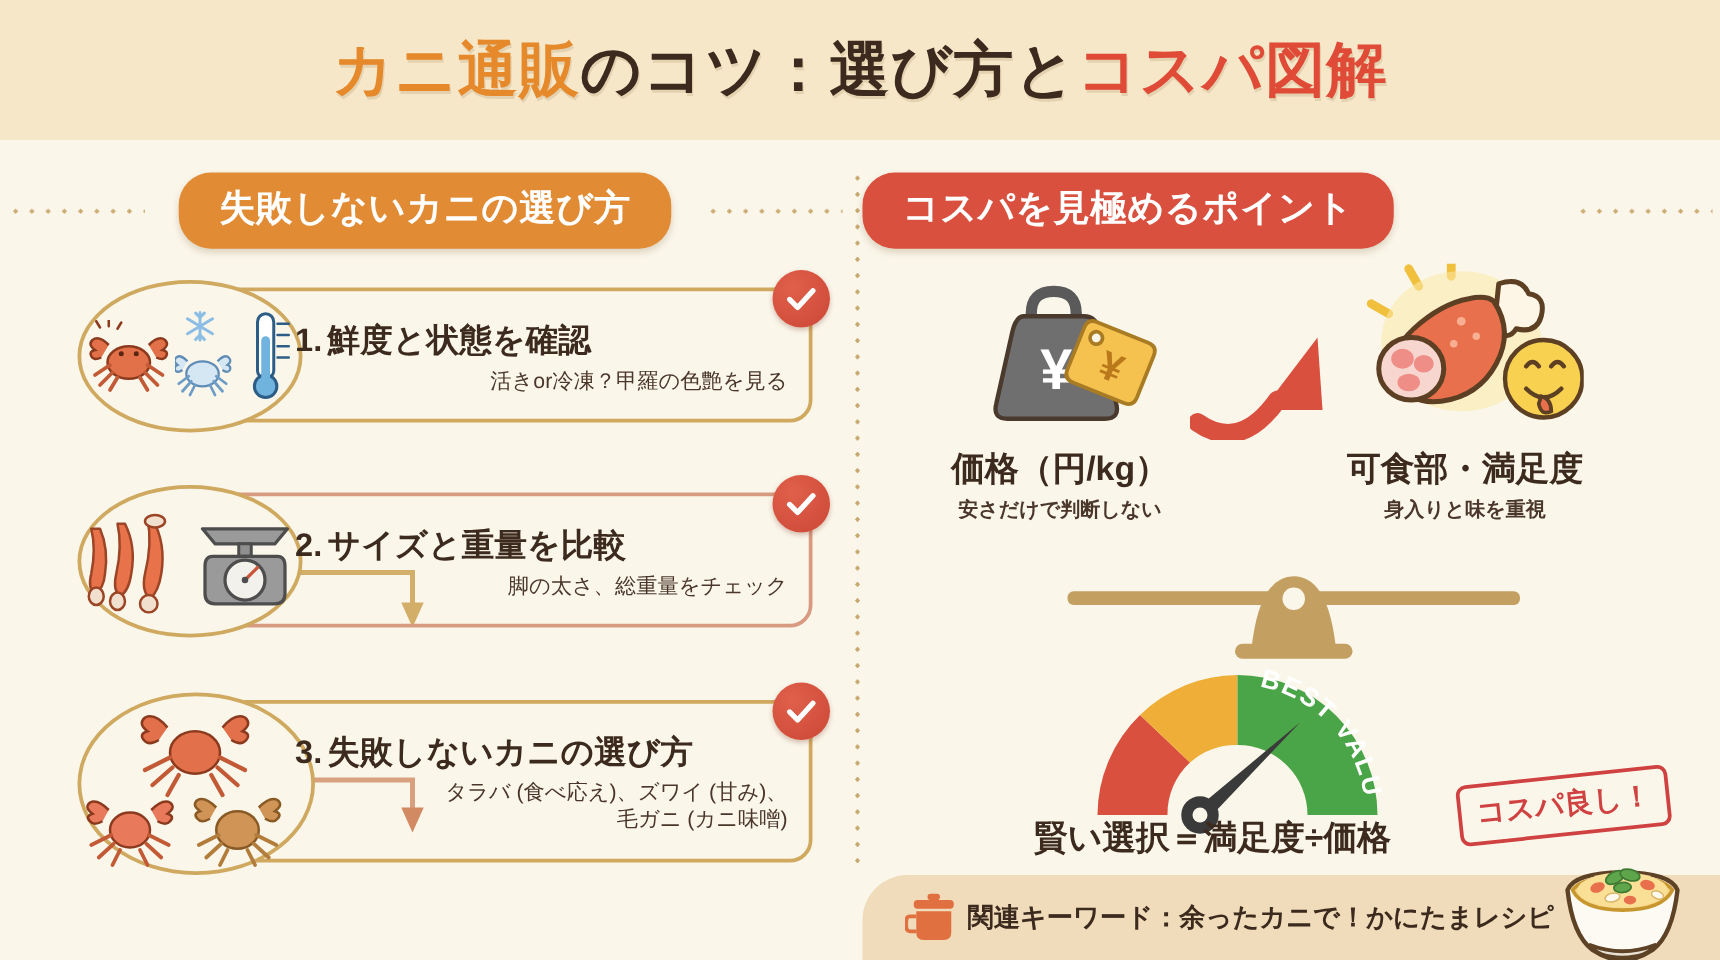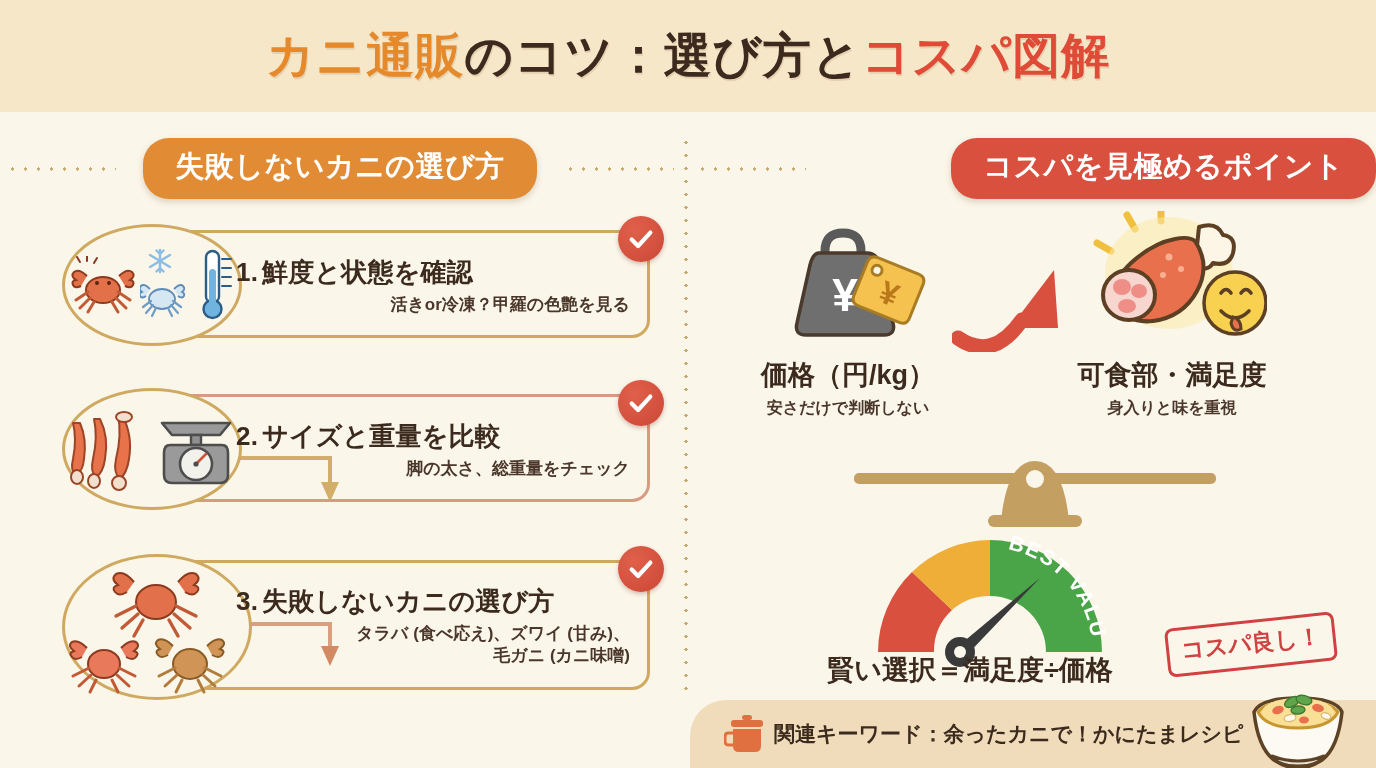--- a/index.html
+++ b/index.html
@@ -34,21 +34,21 @@
 
   .divider {
     position: absolute; left: 684px; top: 136px; width: 4px; height: 560px;
     background-image: radial-gradient(circle, #c8a871 0 1.6px, transparent 1.8px);
     background-size: 4px 13px; background-repeat: repeat-y;
   }
 
   
   .sec-head { position: absolute; top: 30px; height: 52px; display: flex; align-items: center; }
   .sec-left  { left: 0; width: 680px; justify-content: center; }
-  .sec-right { left: 0; width: 686px; justify-content: flex-end; }
+  .sec-right { left: 0; width: 686px; justify-content: flex-start; }
   .sec-pill {
     border-radius: 26px; padding: 9px 32px 12px;
     color: #fff; font-size: 29px; font-weight: bold; letter-spacing: 0.5px;
     white-space: nowrap;
     box-shadow: 0 3px 6px rgba(120,80,30,0.22);
   }
   .pill-orange { background: #e18b34; }
   .pill-red    { background: #d9503f; }
   .dots-l, .dots-r {
     position: absolute; top: 55px; height: 4px; width: 110px;
@@ -68,21 +68,21 @@
   .card-gold   { border-color: #d0a95f; }
   .step-body {
     position: absolute; left: 196px; top: 0; width: 400px; height: 110px;
     display: flex; flex-direction: column; justify-content: center; padding-right: 6px;
   }
   .step-title {
     color: #3b2a1d; font-size: 26px; font-weight: bold; white-space: nowrap;
     letter-spacing: 0.2px;
   }
   .step-sub {
-    color: #4a362a; font-size: 17px; font-weight: bold; margin-top: 4px;
+    color: #4a362a; font-size: 17px; font-weight: normal; margin-top: 4px;
     text-align: right; line-height: 1.25;
   }
   .step-num { margin-right: 4px; }
 
   .icon-circle {
     position: absolute; left: 22px; top: -6px; width: 180px; height: 122px;
     border: 3px solid #cfa95f; border-radius: 50%;
     background: #faf6ea;
     display: flex; align-items: center; justify-content: center; gap: 4px;
   }

